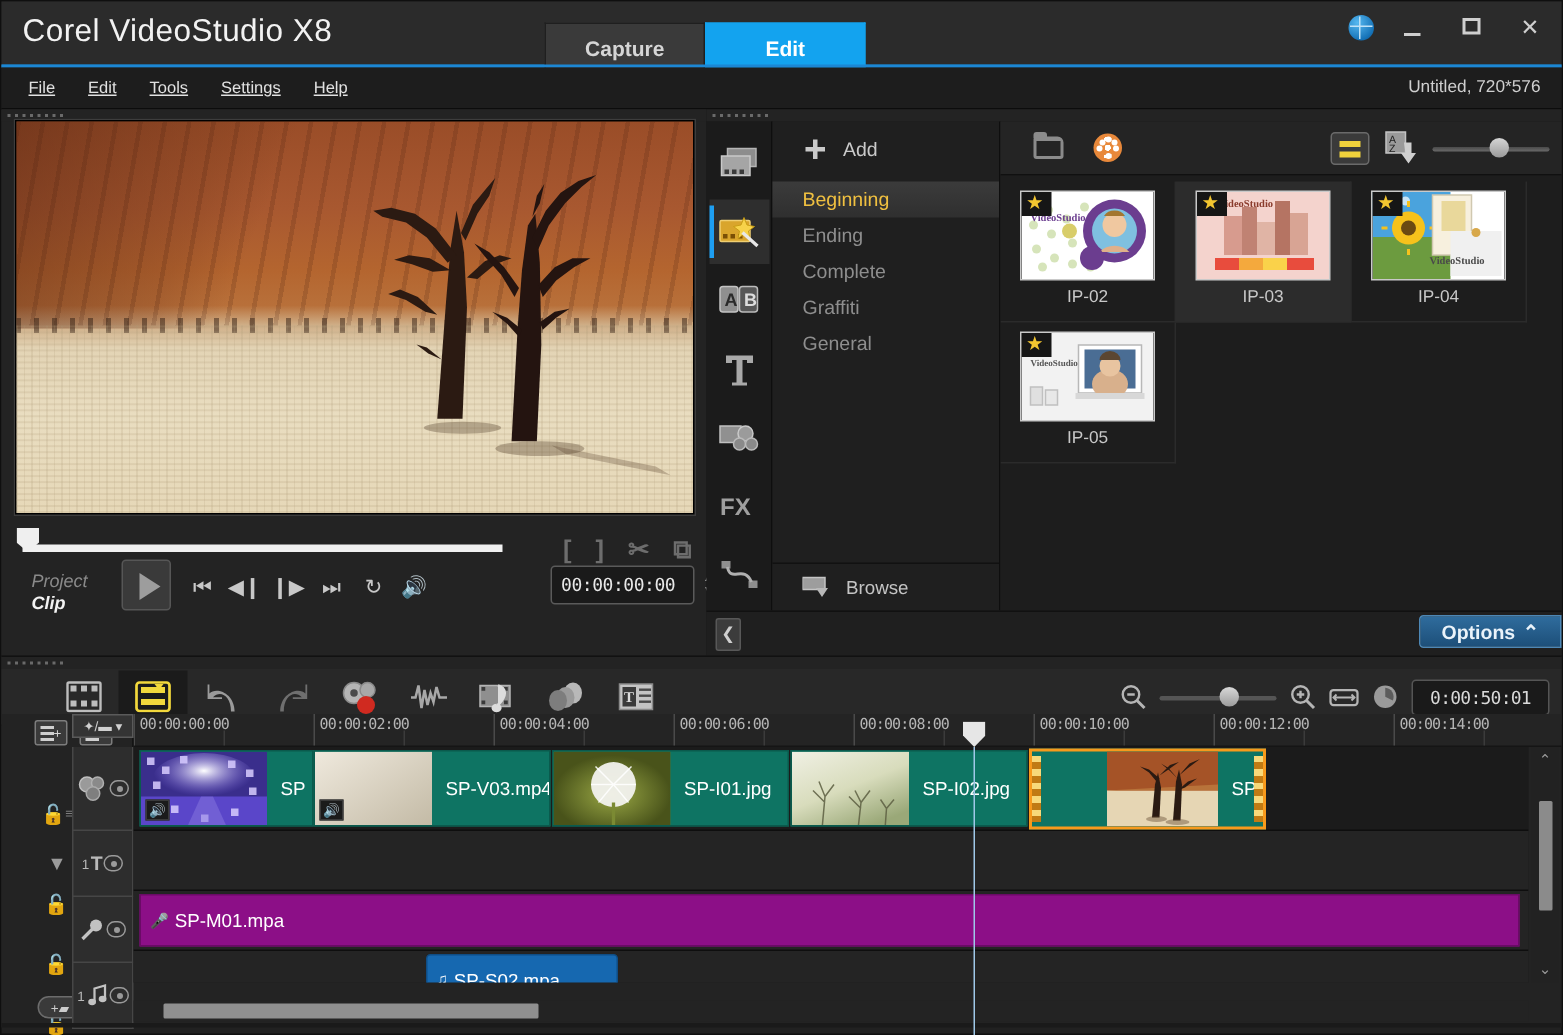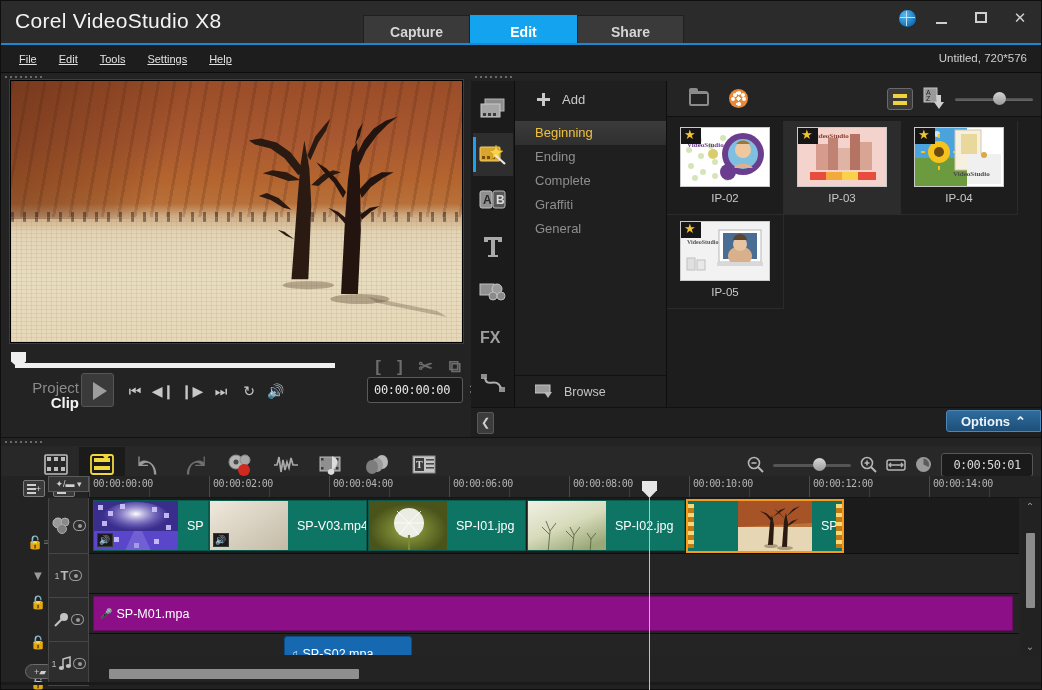--- a/index.html
+++ b/index.html
@@ -74,22 +74,22 @@
   .scrubwrap { position:absolute; left:0; top:278px; width:470px; height:22px; }
   .scrubline { position:absolute; left:14px; top:12px; width:320px; height:5px;
                background:#f0f0f0; }
   .scrubhandle { position:absolute; left:10px; top:1px; width:15px; height:16px;
                  background:#efefef;
                  clip-path:polygon(0 0,100% 0,100% 60%,50% 100%,0 60%); }
   .trimicons { position:absolute; right:10px; top:5px; display:flex; gap:16px;
                align-items:center; color:#6e6e6e; }
   .trimicons .br { font-size:17px; font-weight:bold; color:#6d6d6d; }
   .ctrls { position:absolute; left:0; top:300px; width:470px; height:52px; }
-  .pcmode { position:absolute; left:20px; top:7px; width:58px; font-size:15px;
-            text-align:right; line-height:15px; }
+  .pcmode { position:absolute; left:20px; top:7px; width:58px; font-size:12px;
+            line-height:15px;font-style:italic; }
   .pcmode div:first-child { color:#8a8a8a; }
   .pcmode div:last-child { color:#f3f3f3; font-weight:bold; }
   .playbtn { position:absolute; left:80px; top:0px; width:33px; height:34px;
              background:#3a3a3a; border:1px solid #565656; border-radius:3px; }
   .playbtn .tri { position:absolute; left:11px; top:8px; width:0;height:0;
                   border-left:14px solid #9d9d9d; border-top:9px solid transparent;
                   border-bottom:9px solid transparent; }
   .tbtn { position:absolute; top:8px; width:24px; height:20px; color:#c8c8c8; font-size:14px;
           text-align:center; line-height:20px; }
   .timecode { position:absolute; right:8px; top:4px; width:96px; height:26px;
@@ -259,21 +259,20 @@
 </head>
 <body>
 
 <div class="app">
 
   <div class="titlebar">
     <div class="app-title">Corel VideoStudio X8</div>
     <div class="steptabs">
       <div class="steptab">Capture</div>
       <div class="steptab active">Edit</div>
-      <div class="steptab">Share</div>
     </div>
     <div class="winbtns">
       <div class="globe"></div>
       <div class="wb">
           <div class="mn"></div>
         </div>
       <div class="wb">
           <div class="mx"></div>
         </div>
       <div class="wb">

